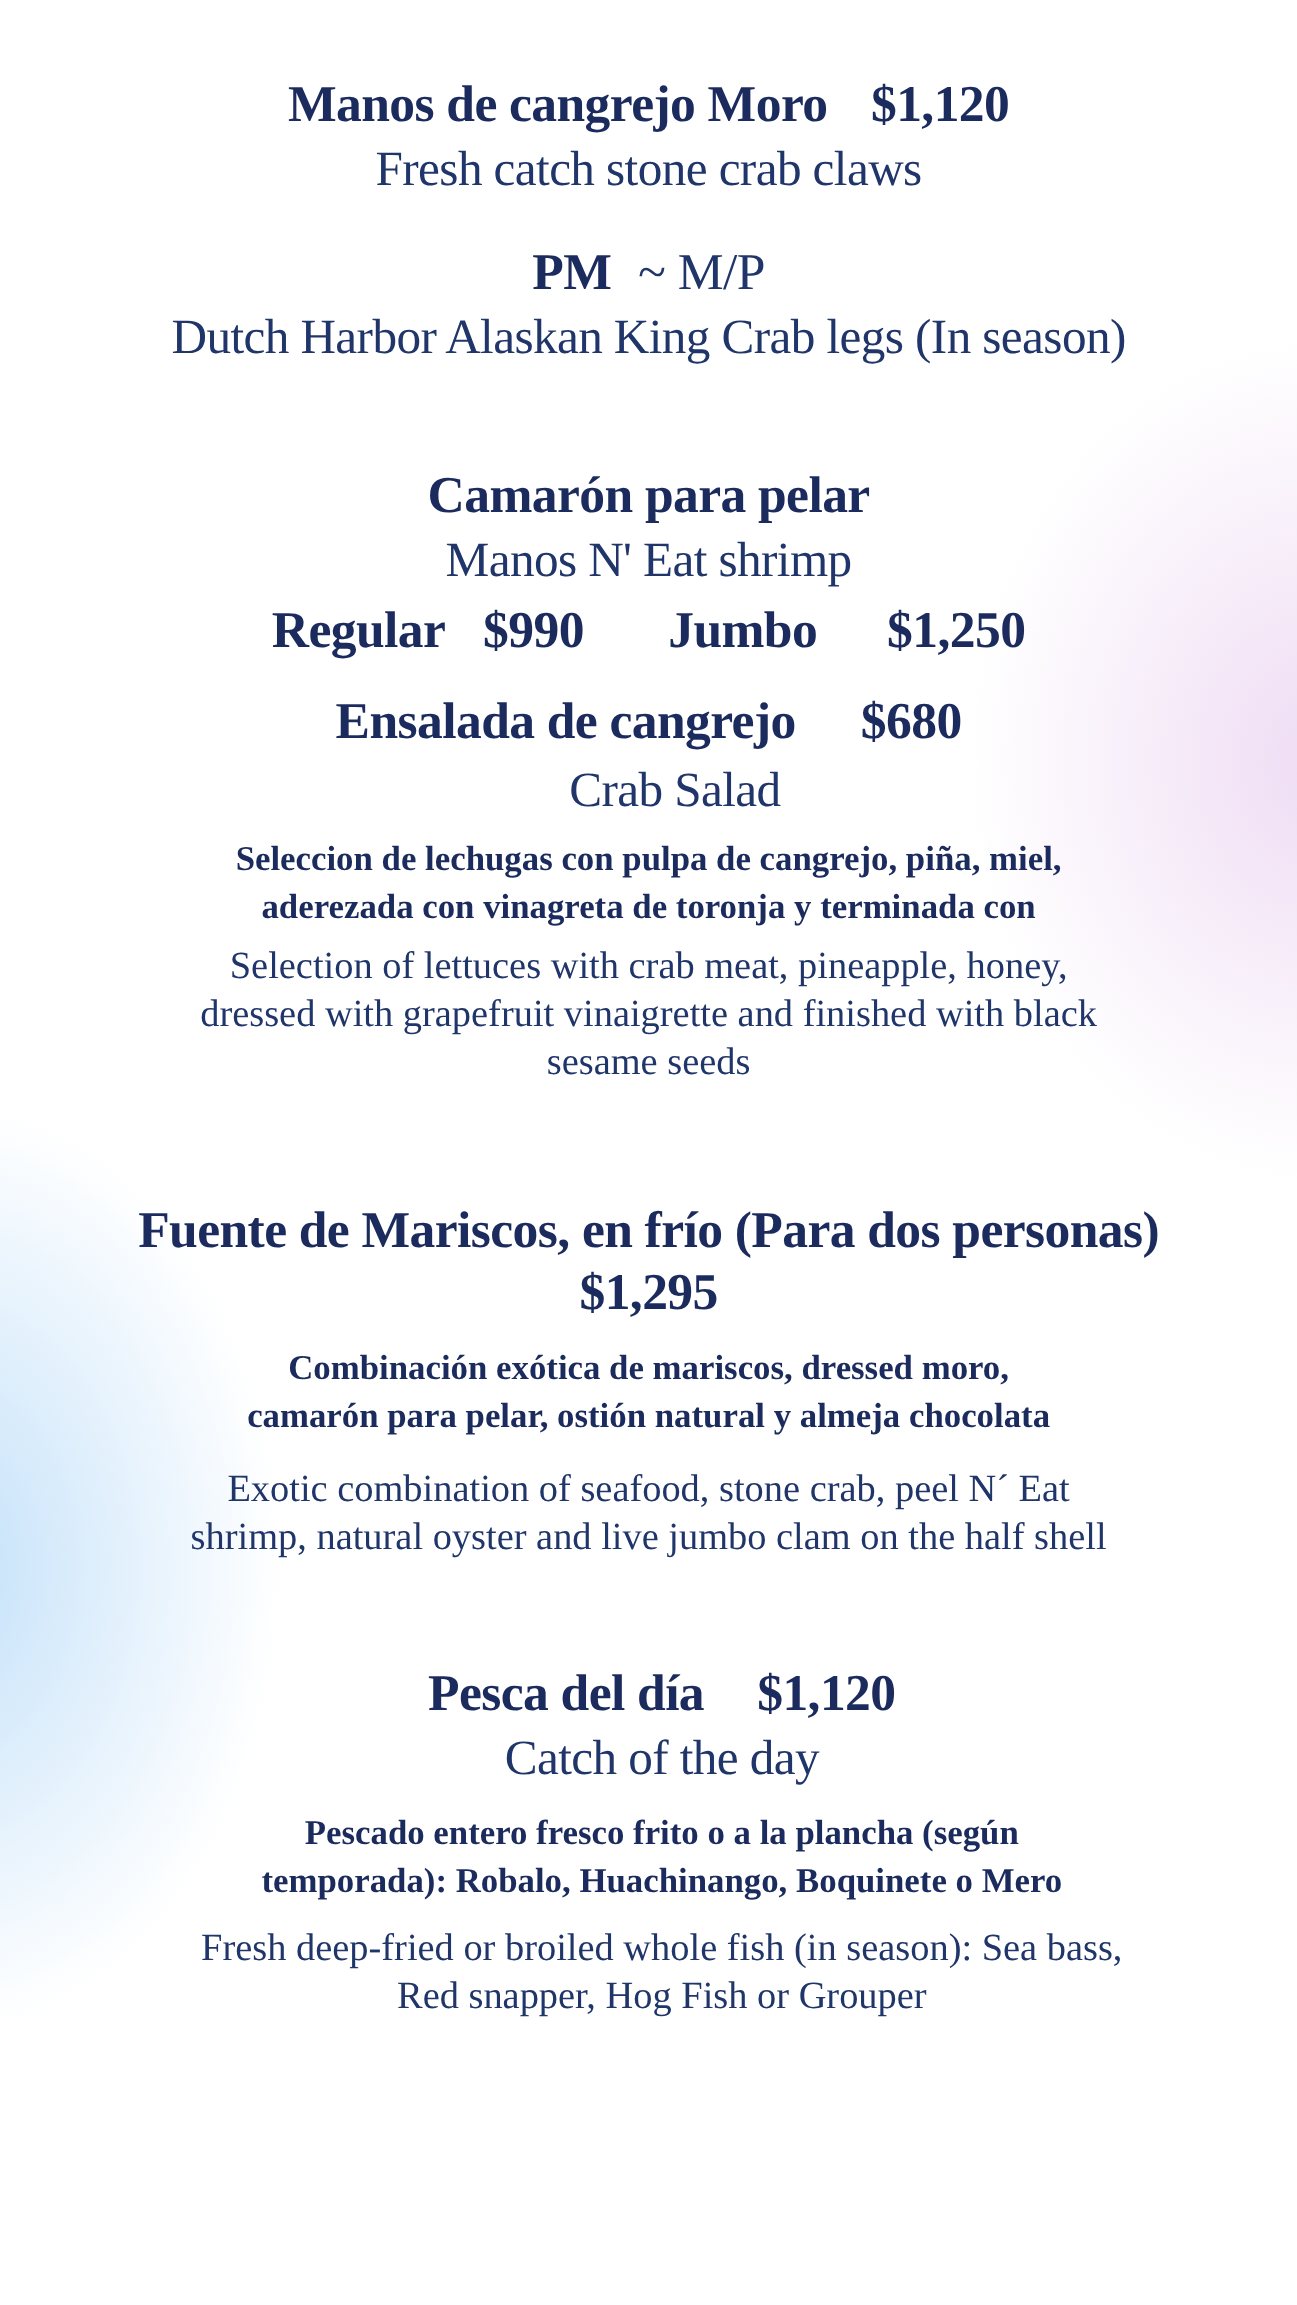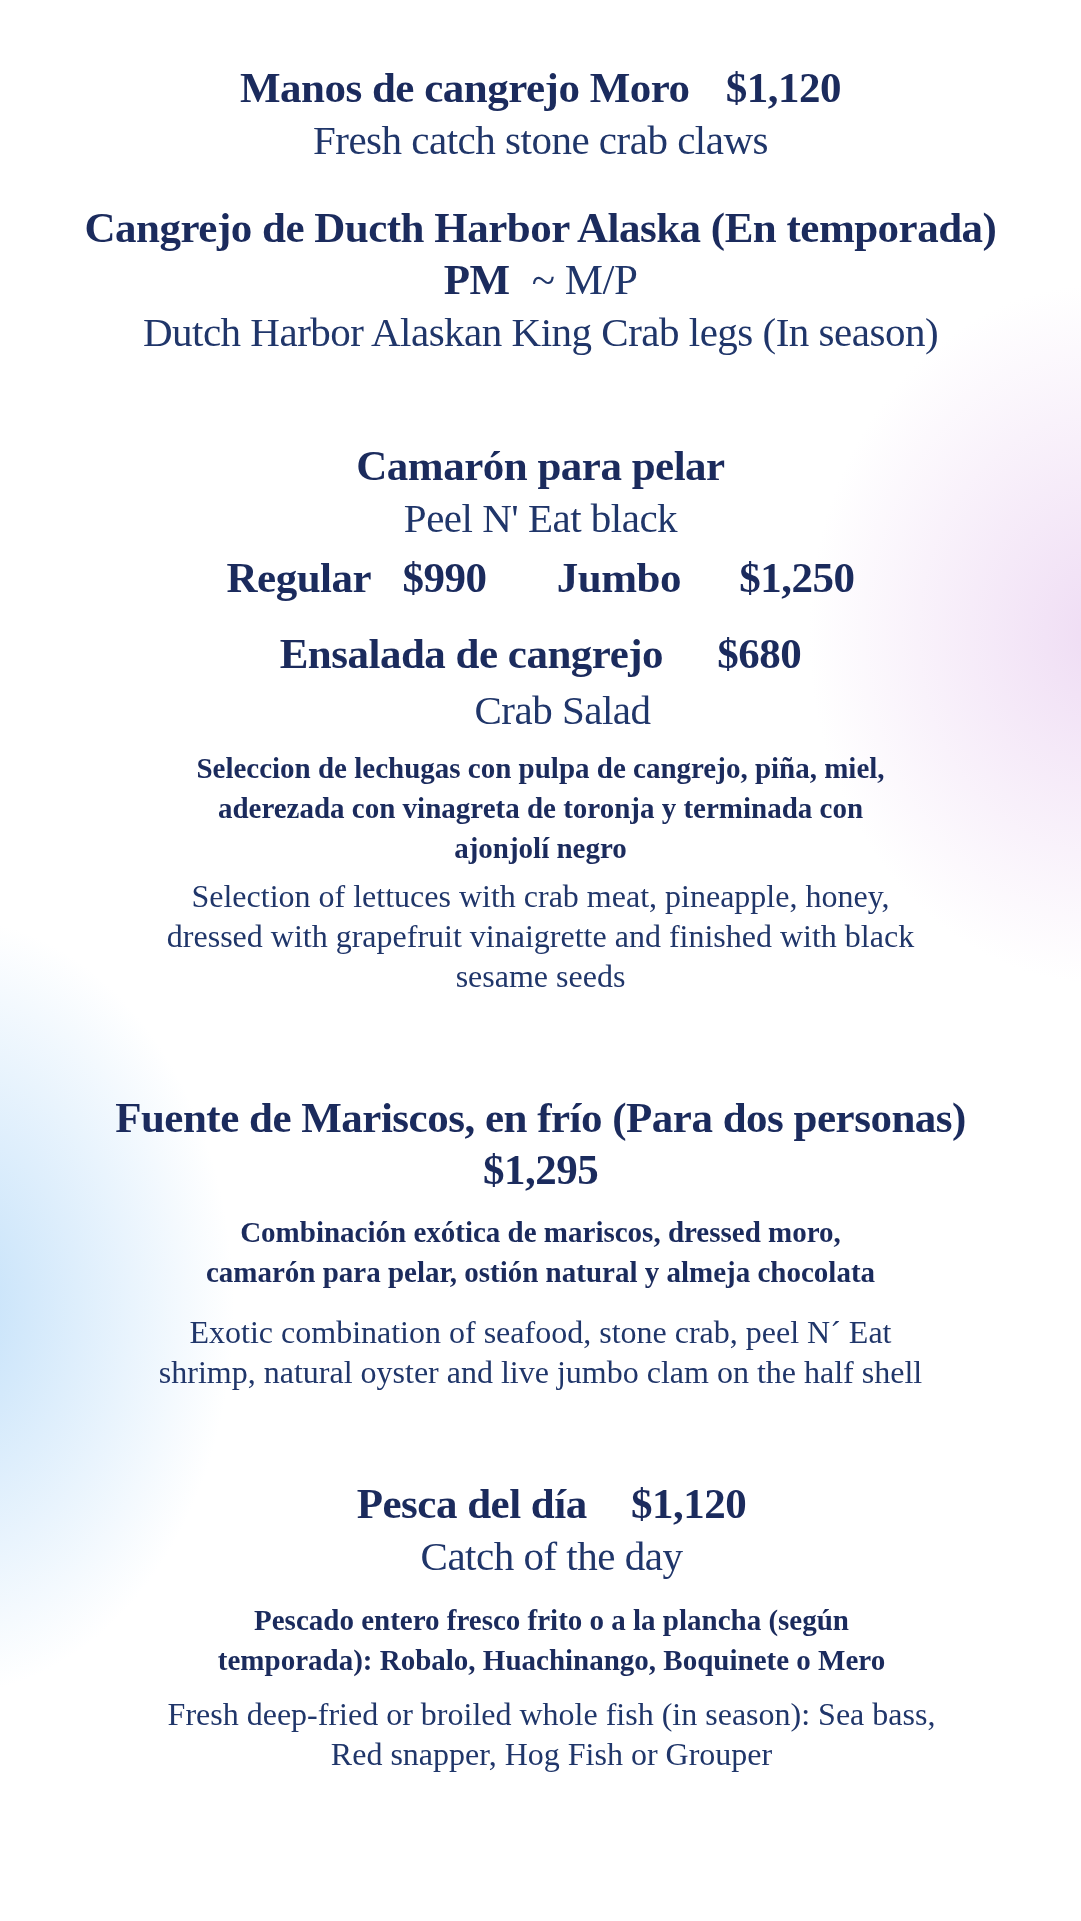--- a/index.html
+++ b/index.html
@@ -60,49 +60,47 @@
 
   <div class="item item-manos">
     <div class="t-line">
       <span>Manos de cangrejo Moro</span>
       <span class="gap-sm">$1,120</span>
     </div>
     <div class="sub-line">Fresh catch stone crab claws</div>
   </div>
 
   <div class="item item-cangrejo-ducth">
-    <div class="t-line">Cangrejo de Ducth Harbor Alaska (En temporada)</div>
     <div class="t-line">
       <span>PM</span>
       <span class="light-inline">~ M/P</span>
     </div>
     <div class="sub-line">Dutch Harbor Alaskan King Crab legs (In season)</div>
   </div>
 
   <div class="item item-camaron">
     <div class="t-line">Camarón para pelar</div>
-    <div class="sub-line">Peel N' Eat black</div>
+    <div class="sub-line">Manos N' Eat shrimp</div>
     <div class="t-line sizes-line">
       <span>Regular</span>
       <span class="size-price">$990</span>
       <span class="size-label-2">Jumbo</span>
       <span class="size-price-2">$1,250</span>
     </div>
   </div>
 
   <div class="item item-ensalada">
     <div class="t-line">
       <span>Ensalada de cangrejo</span>
       <span class="gap-lg">$680</span>
     </div>
     <div class="sub-line">Crab Salad</div>
     <div class="desc-es">
       <div>Seleccion de lechugas con pulpa de cangrejo, piña, miel,</div>
       <div>aderezada con vinagreta de toronja y terminada con</div>
-      <div>ajonjolí negro</div>
     </div>
     <div class="desc-en">
       <div>Selection of lettuces with crab meat, pineapple, honey,</div>
       <div>dressed with grapefruit vinaigrette and finished with black</div>
       <div>sesame seeds</div>
     </div>
   </div>
 
   <div class="item item-fuente">
     <div class="t-line">Fuente de Mariscos, en frío (Para dos personas)</div>

